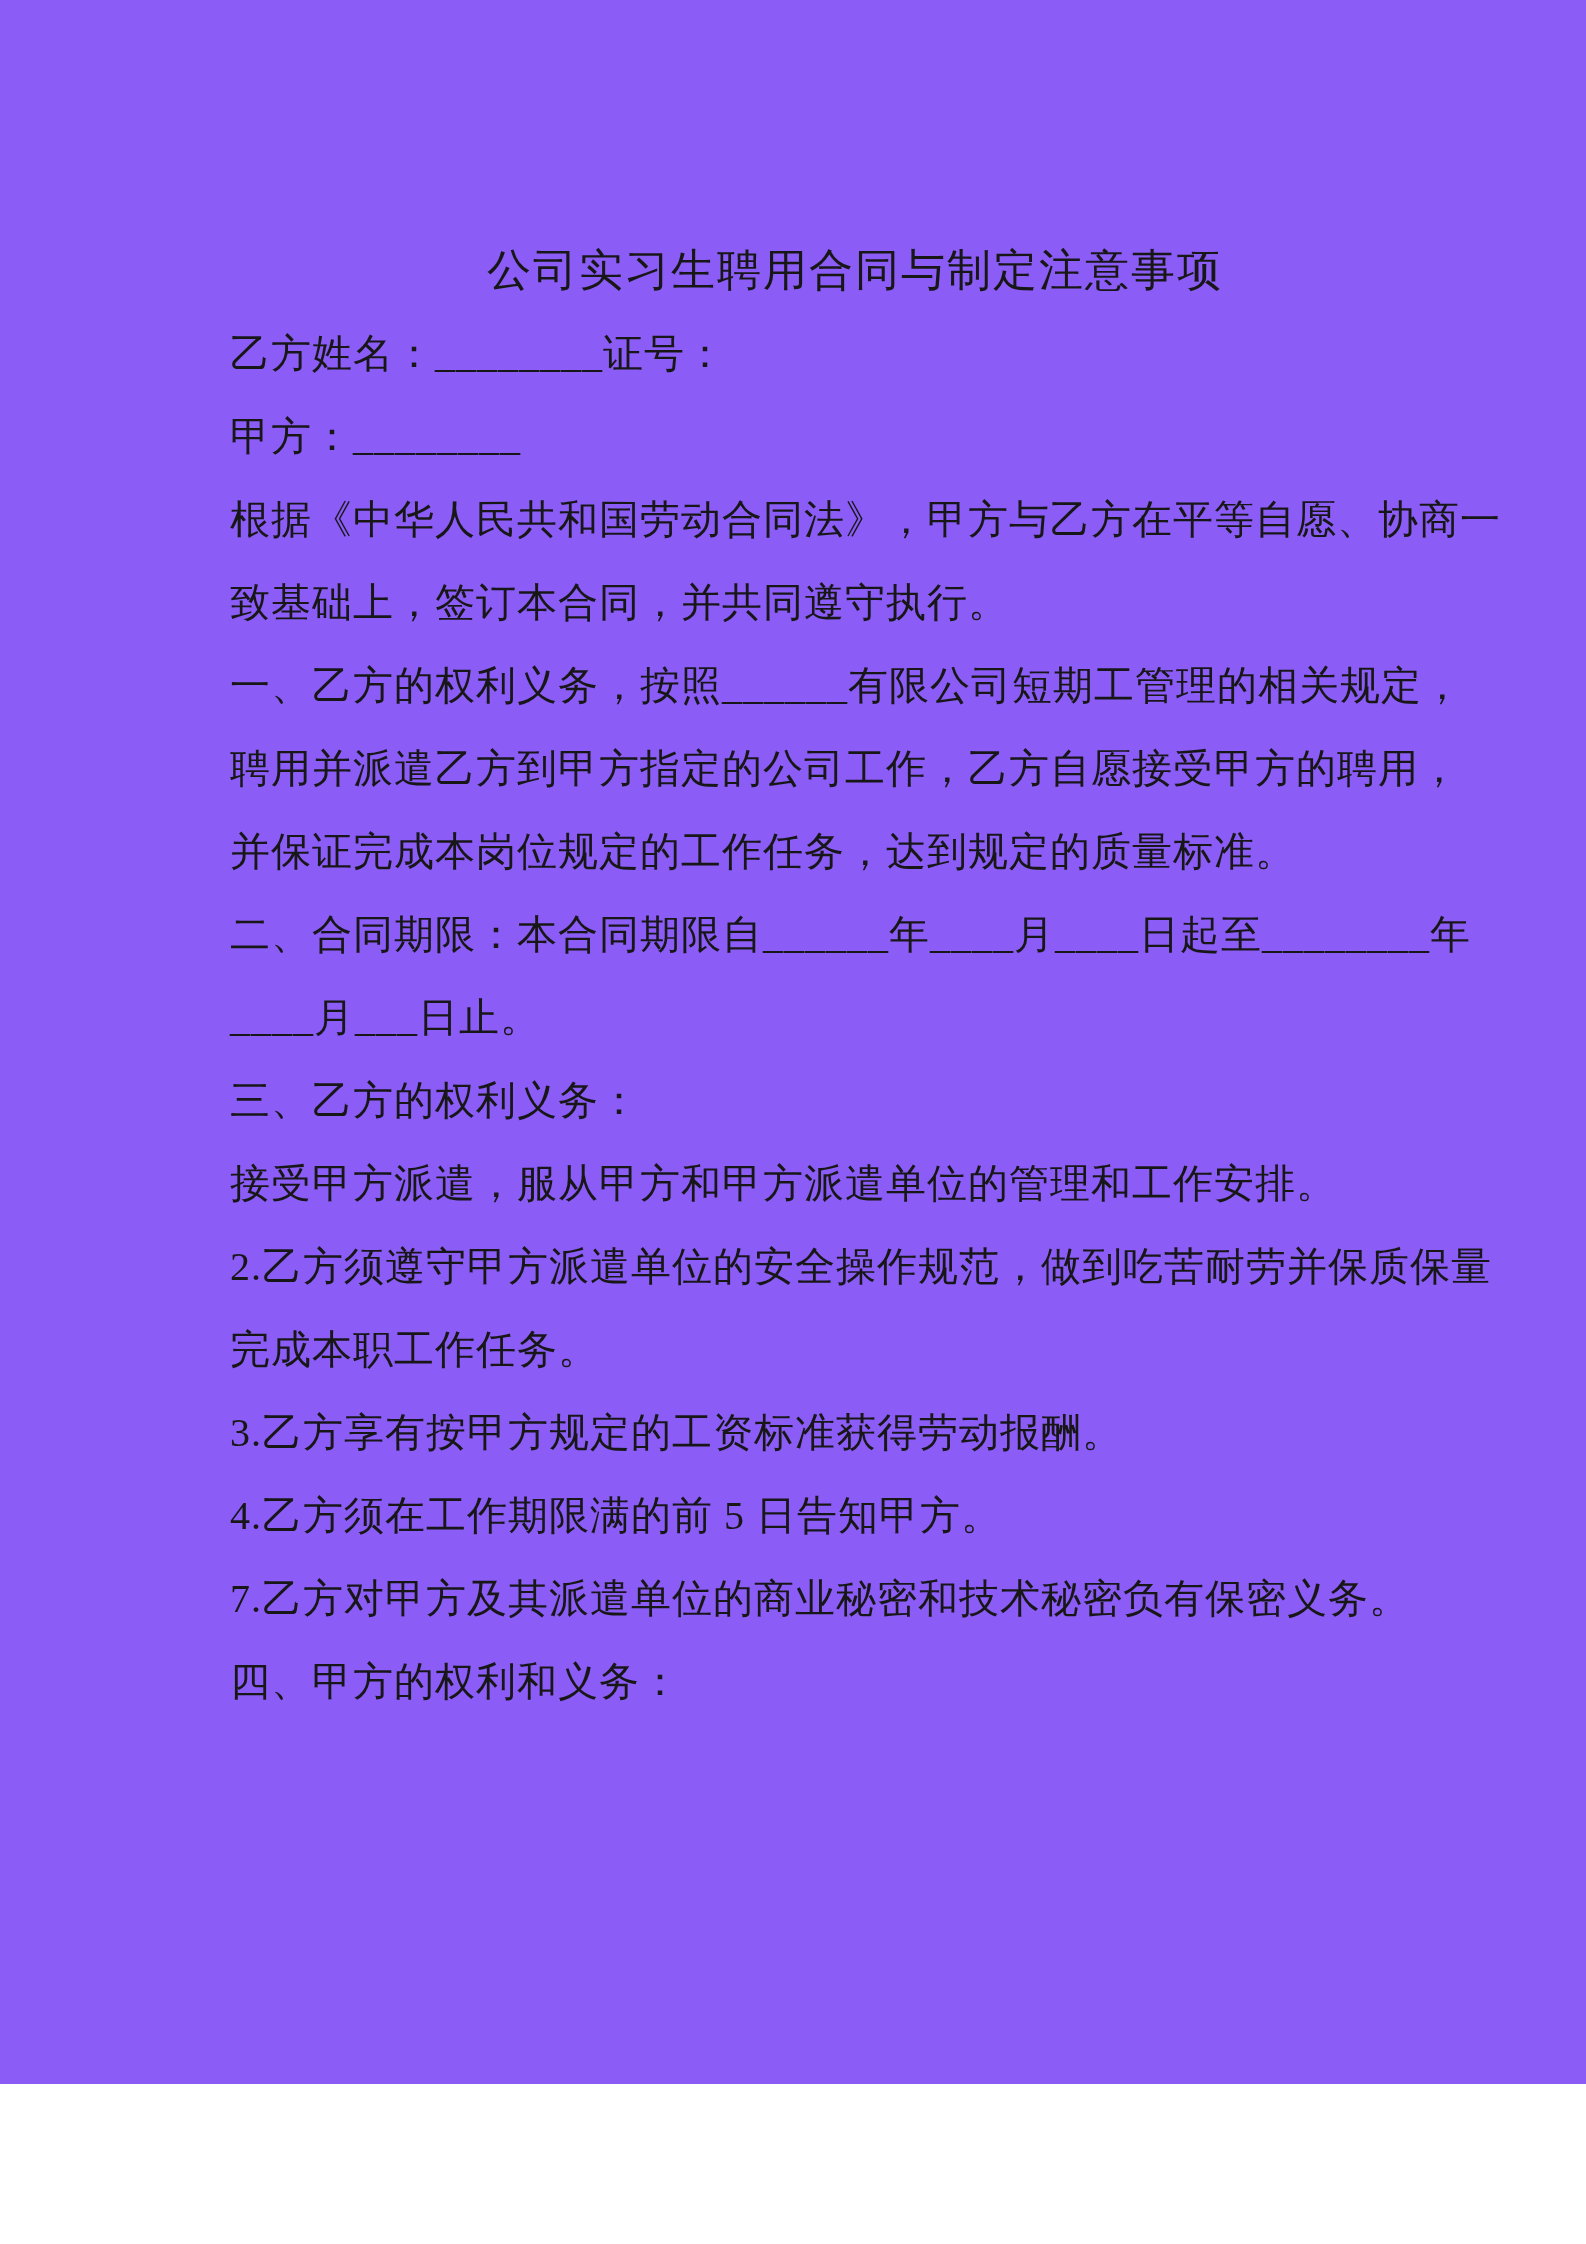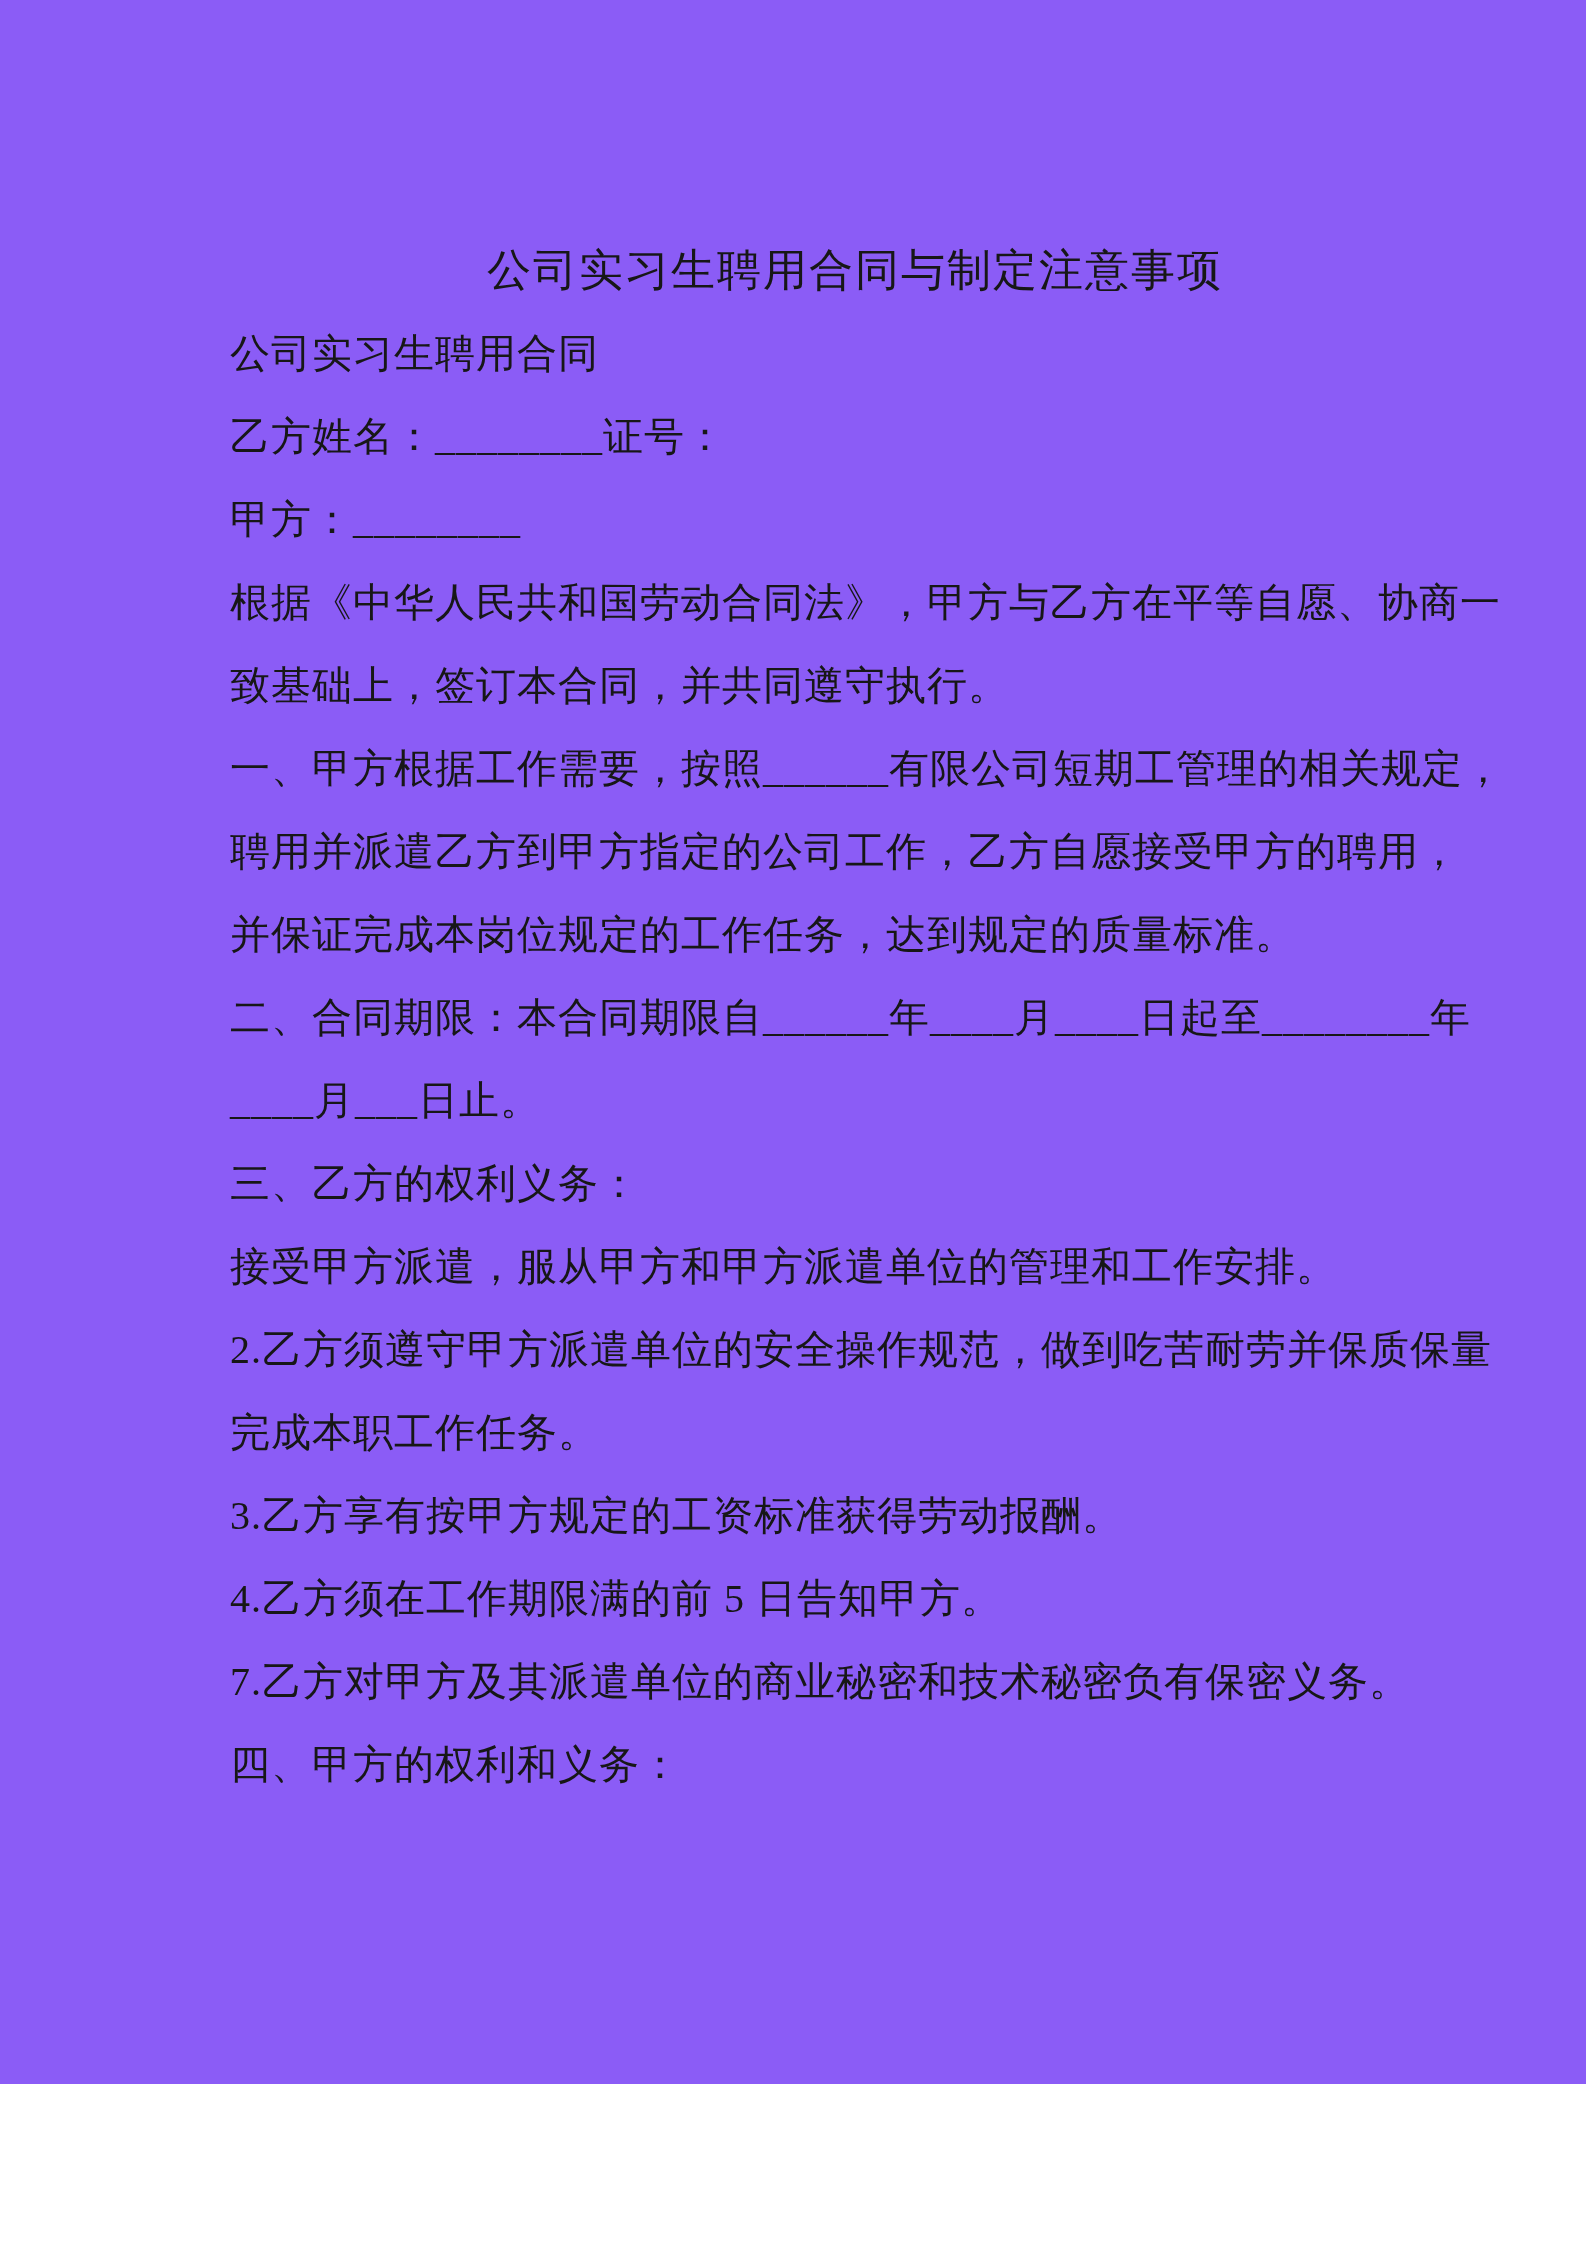--- a/index.html
+++ b/index.html
@@ -34,26 +34,25 @@
     font-size: 44px;
     letter-spacing: 2px;
   }
 </style>
 </head>
 <body>
 
 <div class="page">
   <div class="doc">
     <div class="line title">公司实习生聘用合同与制定注意事项</div>
-    <div class="line">公司实习生聘用合同</div>
     <div class="line">乙方姓名：________证号：</div>
     <div class="line">甲方：________</div>
     <div class="line">根据《中华人民共和国劳动合同法》，甲方与乙方在平等自愿、协商一</div>
     <div class="line">致基础上，签订本合同，并共同遵守执行。</div>
-    <div class="line">一、甲方根据工作需要，按照______有限公司短期工管理的相关规定，</div>
+    <div class="line">一、乙方的权利义务，按照______有限公司短期工管理的相关规定，</div>
     <div class="line">聘用并派遣乙方到甲方指定的公司工作，乙方自愿接受甲方的聘用，</div>
     <div class="line">并保证完成本岗位规定的工作任务，达到规定的质量标准。</div>
     <div class="line">二、合同期限：本合同期限自______年____月____日起至________年</div>
     <div class="line">____月___日止。</div>
     <div class="line">三、乙方的权利义务：</div>
     <div class="line">接受甲方派遣，服从甲方和甲方派遣单位的管理和工作安排。</div>
     <div class="line">2.乙方须遵守甲方派遣单位的安全操作规范，做到吃苦耐劳并保质保量</div>
     <div class="line">完成本职工作任务。</div>
     <div class="line">3.乙方享有按甲方规定的工资标准获得劳动报酬。</div>
     <div class="line">4.乙方须在工作期限满的前 5 日告知甲方。</div>

